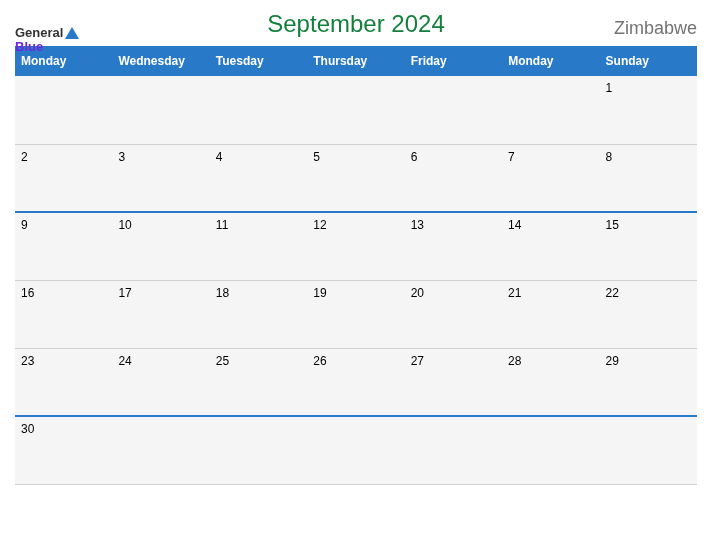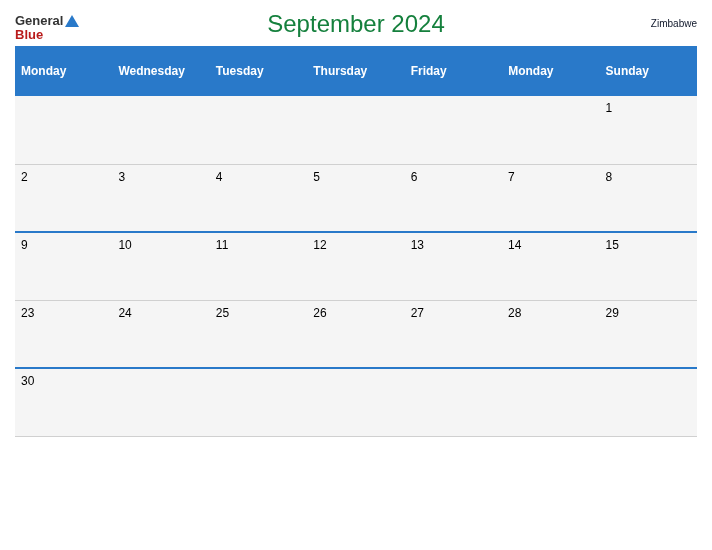--- a/index.html
+++ b/index.html
@@ -20,35 +20,35 @@
     .header {
       display: flex;
       align-items: center;
       justify-content: center;
       position: relative;
       margin-bottom: 8px;
     }
     .logo {
       position: absolute;
       left: 0;
-      top: 4px;
+      top: 16px;
       display: flex;
       flex-direction: column;
       align-items: flex-start;
       line-height: 1.1;
     }
     .logo-general {
       font-size: 13px;
       font-weight: bold;
       color: #333;
     }
     .logo-blue {
       font-size: 13px;
       font-weight: bold;
-      color: #b91c1c;
+      color: #6d28d9;
     }
     .logo-triangle {
       display: inline-block;
       width: 0;
       height: 0;
       border-left: 7px solid transparent;
       border-right: 7px solid transparent;
       border-bottom: 12px solid #2979c9;
       margin-left: 2px;
       vertical-align: middle;
@@ -60,33 +60,33 @@
     .title {
       font-size: 24px;
       font-weight: normal;
       color: #15803d;
       text-align: center;
     }
     .country {
       position: absolute;
       right: 0;
       top: 8px;
-      font-size: 10px;
-      color: #0f172a;
+      font-size: 18px;
+      color: #737373;
     }
     .days-header {
       display: grid;
       grid-template-columns: repeat(7, 1fr);
       background: #2979c9;
       color: #fff;
       font-size: 12px;
       font-weight: bold;
     }
     .days-header .day-name {
-      padding: 18px 6px;
+      padding: 8px 6px;
       text-align: left;
     }
     .grid-table {
       width: 100%;
       border-collapse: collapse;
     }
     .grid-table td {
       width: 14.28%;
       vertical-align: top;
       padding: 5px 6px;
@@ -147,20 +147,29 @@
         <tr>
           <td style="border-top: 2px solid rgb(41, 121, 201);">9</td>
           <td style="border-top: 2px solid rgb(41, 121, 201);">10</td>
           <td style="border-top: 2px solid rgb(41, 121, 201);">11</td>
           <td style="border-top: 2px solid rgb(41, 121, 201);">12</td>
           <td style="border-top: 2px solid rgb(41, 121, 201); margin-left: 21px;">13</td>
           <td style="border-top: 2px solid rgb(41, 121, 201);">14</td>
           <td style="border-top: 2px solid rgb(41, 121, 201);">15</td>
         </tr>
         <tr>
+          <td>16</td>
+          <td>17</td>
+          <td>18</td>
+          <td>19</td>
+          <td>20</td>
+          <td>21</td>
+          <td>22</td>
+        </tr>
+        <tr>
           <td>23</td>
           <td>24</td>
           <td>25</td>
           <td>26</td>
           <td>27</td>
           <td>28</td>
           <td>29</td>
         </tr>
         <tr>
           <td style="border-top: 2px solid rgb(41, 121, 201); margin-top: 10px;">30</td>

